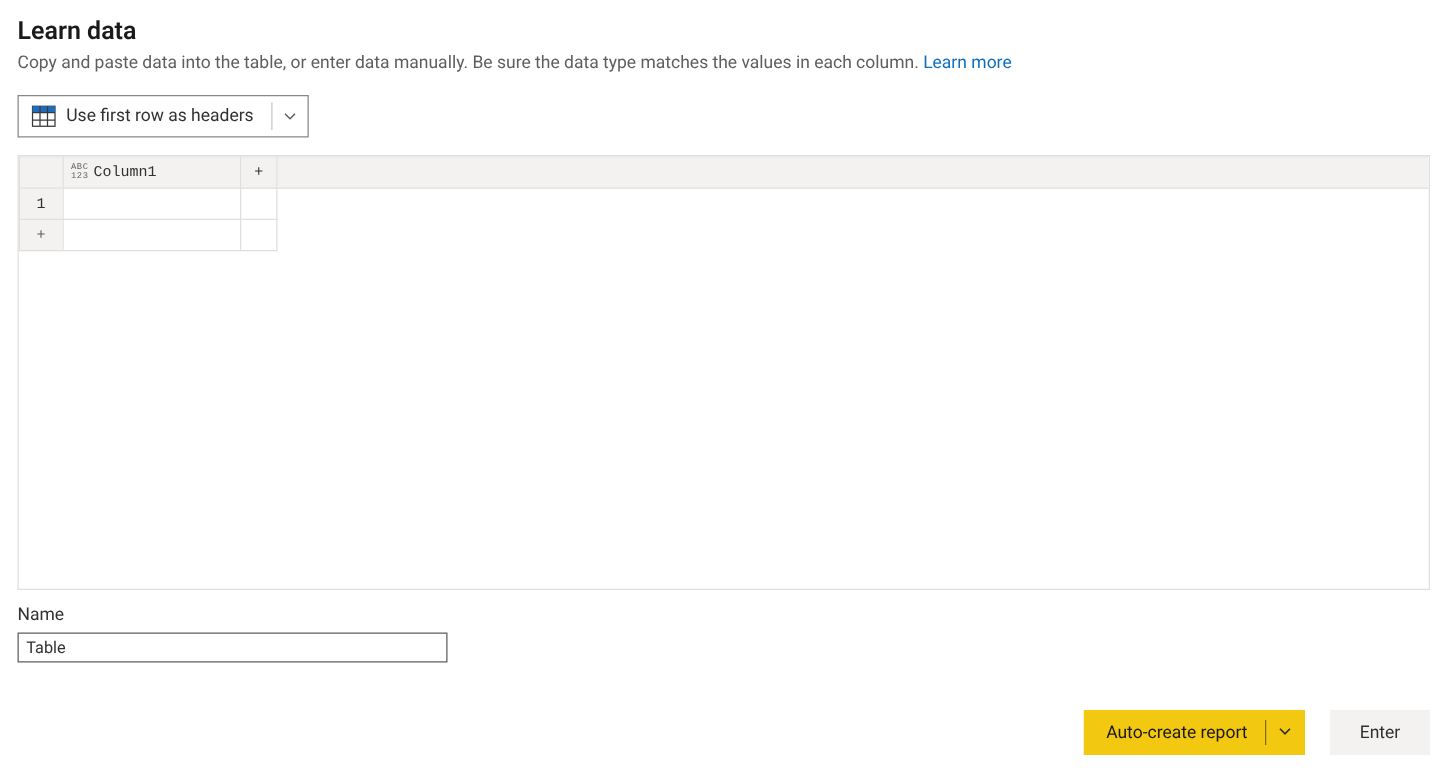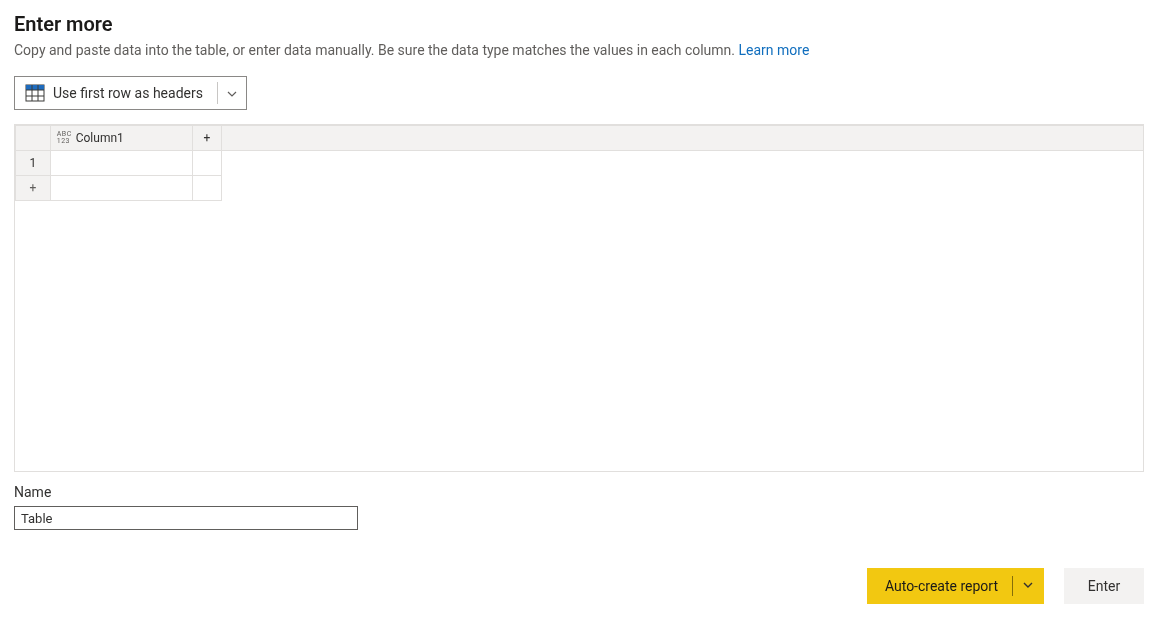--- a/index.html
+++ b/index.html
@@ -71,20 +71,21 @@
     table.grid td, table.grid th {
       border: 1px solid #e1dfdd;
       height: 24px;
       font-size: 12px;
       color: #323130;
       background: #f3f2f1;
       font-weight: 400;
       text-align: left;
       vertical-align: middle;
       padding: 0;
+      font-family: Liberation Mono, monospace;
     }
     table.grid .w-rowhdr { width: 34px; text-align: center; }
     table.grid .w-col { width: 142px; }
     table.grid .w-add { width: 28px; text-align: center; }
     table.grid .w-fill { border-right: none; background: #f3f2f1; width: 930px; }
     table.grid tr.datarow td { background: #fff; }
     table.grid tr.datarow td.rowhdr { background: #f3f2f1; text-align: center; }
     table.grid tr.addrow td { background: #fff; }
     table.grid tr.addrow td.rowhdr { background: #f3f2f1; text-align: center; color: #605e5c; }
     .colhdr-inner {
@@ -177,21 +178,21 @@
       background: #f3f2f1;
       color: #323130;
     }
     .addcol { color: #605e5c; }
   </style>
 </head>
 <body>
 
 
 
-<div class="title">Enter more</div>
+<div class="title">Learn data</div>
 <p class="subtitle">
   <span>Copy and paste data into the table, or enter data manually. Be sure the data type matches the values in each column. </span><a href="#">Learn more</a>
 </p>
 
 <div class="toolbar-btn">
   <span class="mini-icon">
     <svg viewBox="0 0 20 18" width="20" height="18">
       <rect x="1" y="1" width="18" height="16" fill="none" stroke="#3b3a39" stroke-width="1"></rect>
       <rect x="1" y="1" width="18" height="5" fill="#1f6cbe"></rect>
       <line x1="1" y1="6" x2="19" y2="6" stroke="#3b3a39" stroke-width="1"></line>

